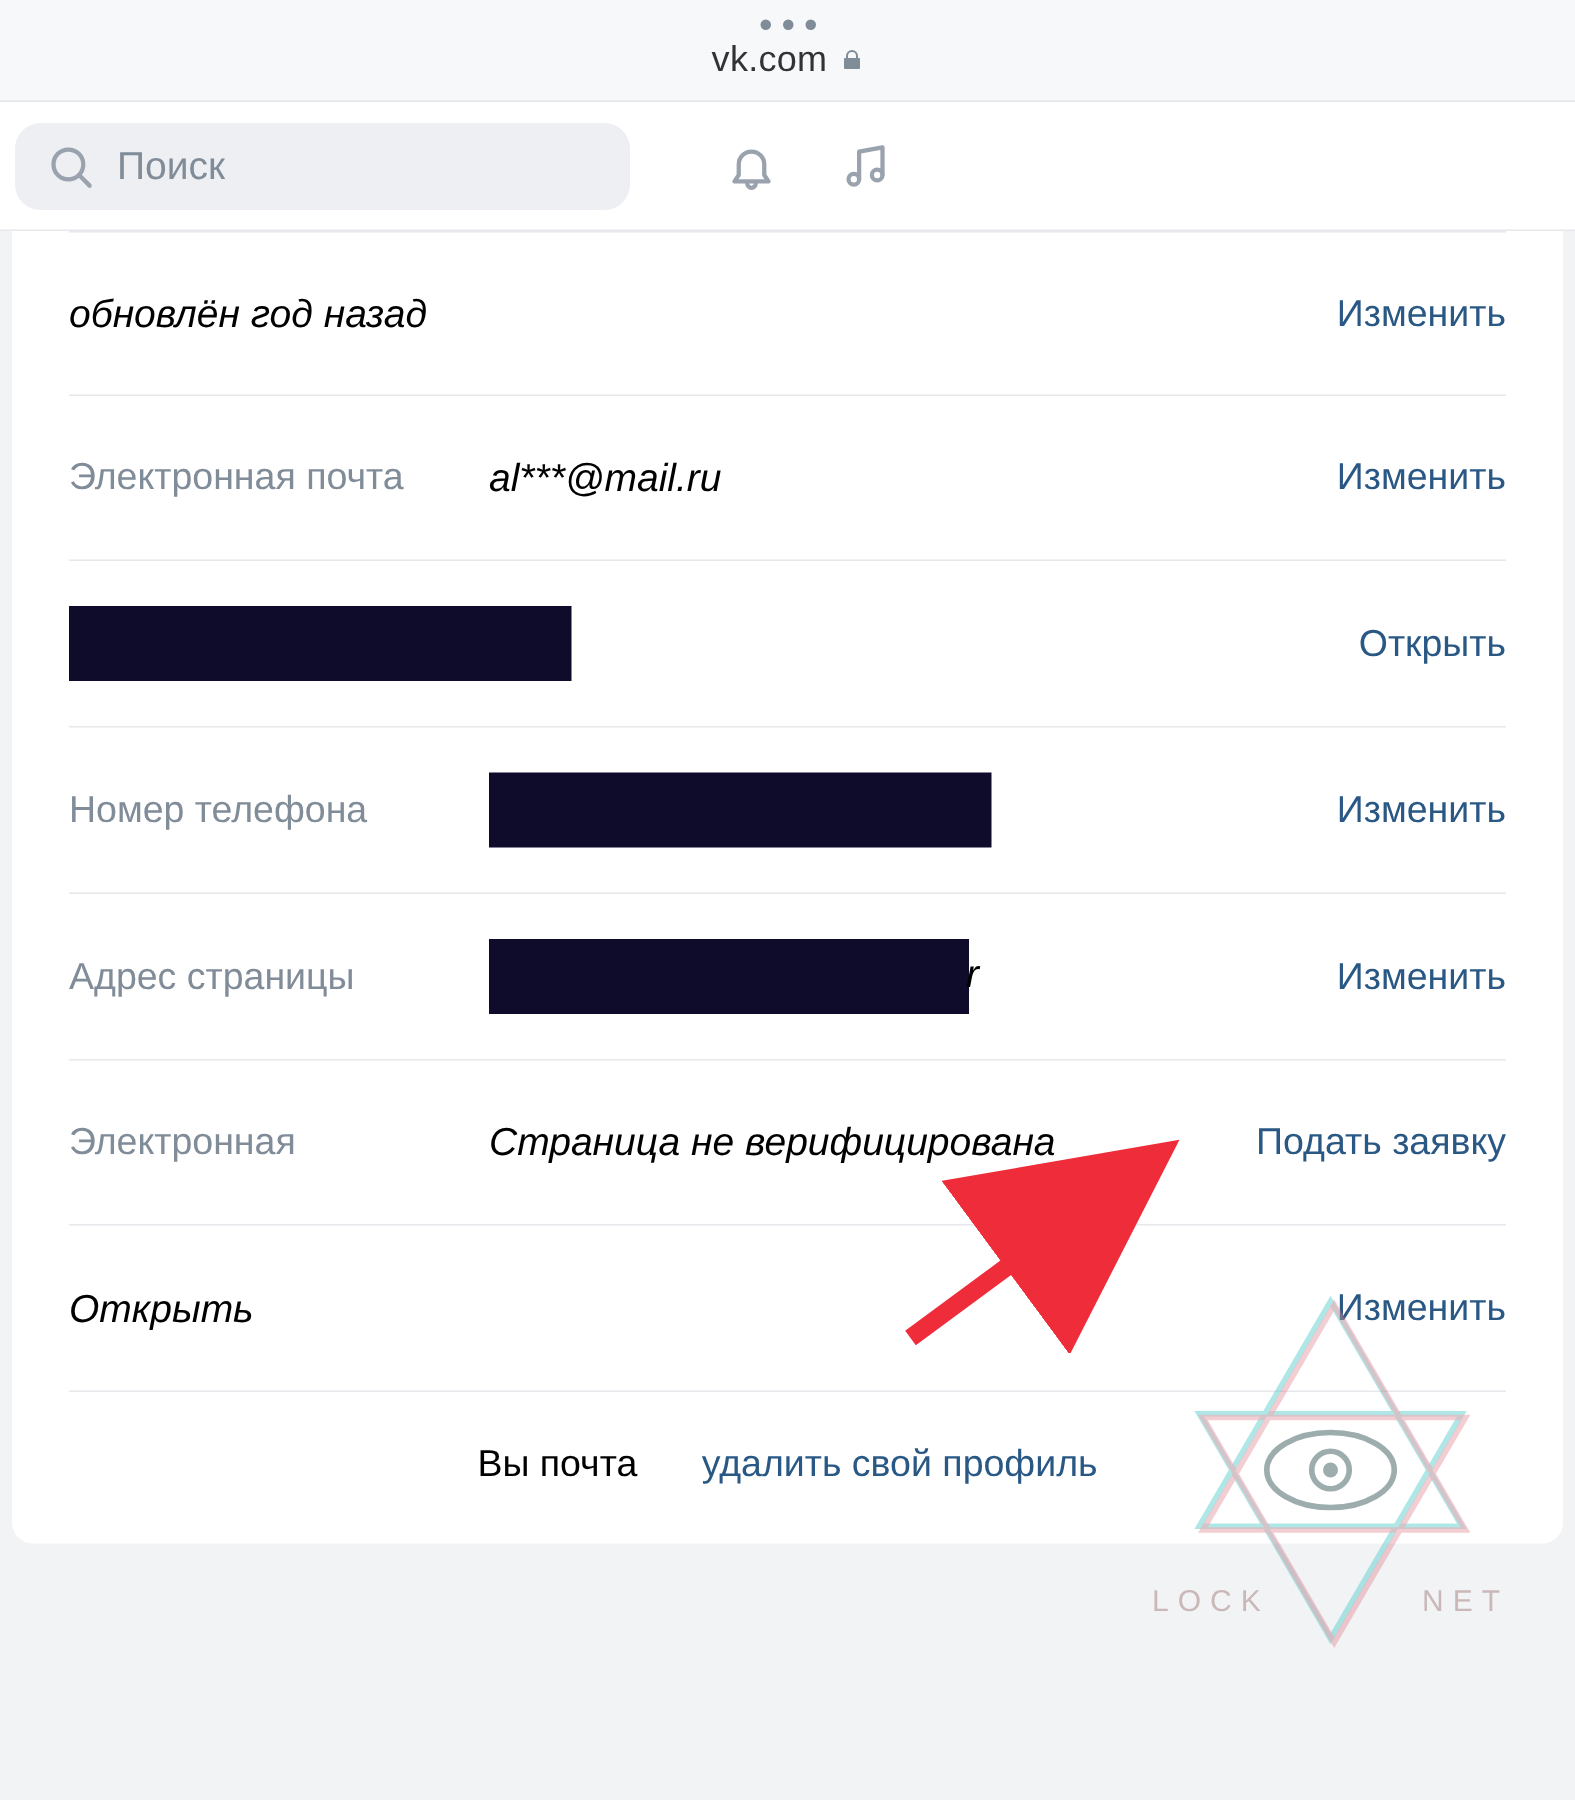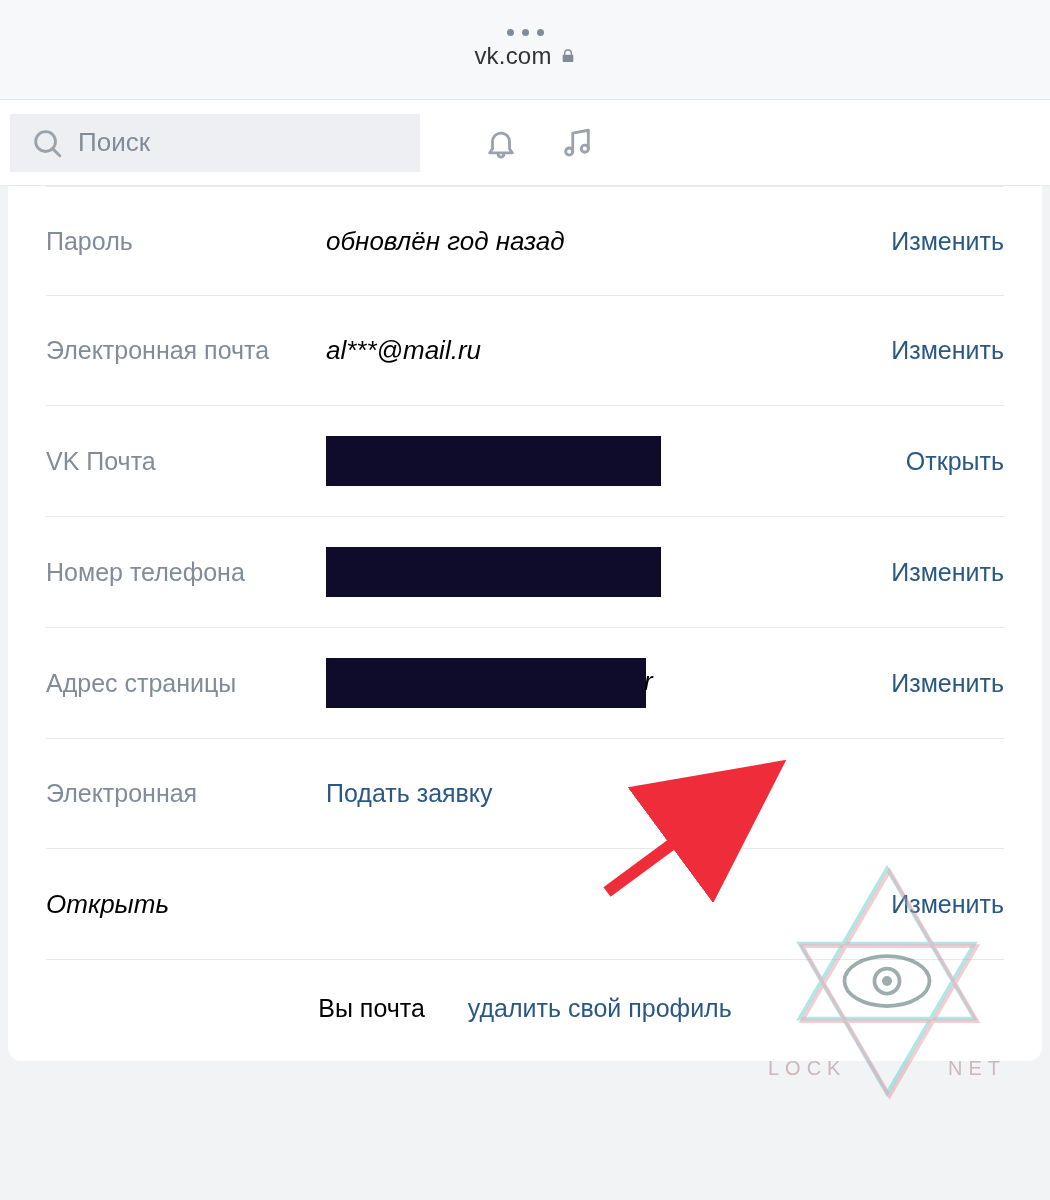--- a/index.html
+++ b/index.html
@@ -1,27 +1,27 @@
 <!DOCTYPE html>
 <html><head>
   <meta charset="utf-8">
   <style>
     * { margin:0; padding:0; box-sizing:border-box; font-family:-apple-system,BlinkMacSystemFont,"Helvetica Neue",Arial,sans-serif; -webkit-font-smoothing:antialiased; }
     body { width:1050px; height:1200px; background:#f2f3f5; color:#222; overflow:hidden; position:relative; }
 
     
-    .browser-bar { height:100px; background:#f7f8fa; display:flex; flex-direction:column; align-items:center; justify-content:center; border-bottom:1px solid #e1e3e6; }
+    .browser-bar { height:68px; background:#f7f8fa; display:flex; flex-direction:column; align-items:center; justify-content:center; border-bottom:1px solid #e1e3e6; }
     .dots { display:flex; gap:8px; margin-bottom:6px; }
     .dot { width:7px; height:7px; border-radius:50%; background:#818C99; }
     .url-line { display:flex; align-items:center; gap:8px; color:#333; font-size:24px; letter-spacing:.2px; }
     .lock-svg { width:16px; height:16px; fill:#818C99; }
 
     
     .app-header { height:86px; background:#fff; display:flex; align-items:center; padding:0 10px; border-bottom:1px solid #e7e8ec; gap:36px; }
-    .search-box { display:flex; align-items:center; gap:14px; background:#edeff2; border-radius:0; height:58px; padding:10px 20px; width:410px; }
+    .search-box { display:flex; align-items:center; gap:14px; background:#edeff2; border-radius:17px; height:58px; padding:10px 20px; width:410px; }
     .search-icon,.bell-icon,.music-icon { width:34px; height:34px; fill:none; stroke:#99a2ad; stroke-width:2; stroke-linecap:round; stroke-linejoin:round; }
     .search-placeholder { color:#818c99; font-size:26px; }
     .header-icons { display:flex; align-items:center; gap:42px; margin-left:28px; }
 
     
     .card { background:#fff; margin:0 8px; border-radius:0 0 14px 14px; padding:0 38px 0; }
     .row { display:flex; align-items:center; min-height:110px; border-bottom:1px solid #e7e8ec; padding:30px 0; }
     .row:first-child { border-top:1px solid #e7e8ec; margin-top:0; }
     .row .label { width:280px; color:#818c99; font-size:25px; flex-shrink:0; }
     .row .value { flex:1; color:#000; font-size:26px; position:relative;font-style:italic; }
@@ -78,51 +78,50 @@
         <path d="M9 18V5l11-2v13"></path>
         <circle cx="6.5" cy="18" r="2.5"></circle>
         <circle cx="17.5" cy="16" r="2.5"></circle>
       </svg>
   </div>
 </div>
 
 <div class="card">
 
   <div class="row">
-    <div class="label">Пароль</div>
     <div class="value">обновлён год назад</div>
     <div class="action">Изменить</div>
   </div>
 
   <div class="row">
     <div class="label">Электронная почта</div>
     <div class="value">al***@mail.ru</div>
     <div class="action">Изменить</div>
   </div>
 
   <div class="row">
-    <div class="label">VK Почта</div>
     <div class="value"><span class="redact w1"></span></div>
     <div class="action">Открыть</div>
   </div>
 
   <div class="row">
     <div class="label">Номер телефона</div>
     <div class="value"><span class="redact w2"></span></div>
     <div class="action">Изменить</div>
   </div>
 
   <div class="row">
     <div class="label">Адрес страницы</div>
     <div class="value"><span class="redact w3"></span><span class="frag">r</span></div>
     <div class="action">Изменить</div>
   </div>
 
   <div class="row">
     <div class="label">Электронная</div>
+    <div class="value">Страница не верифицирована</div>
     <div class="action">Подать заявку</div>
   </div>
 
   <div class="row" style="border-bottom:none;">
     <div class="value">Открыть</div>
     <div class="action">Изменить</div>
   </div>
 
   <div class="footer" style="border-top:1px solid #e7e8ec;">
     <span>Вы почта </span><span class="link">удалить свой профиль</span>

